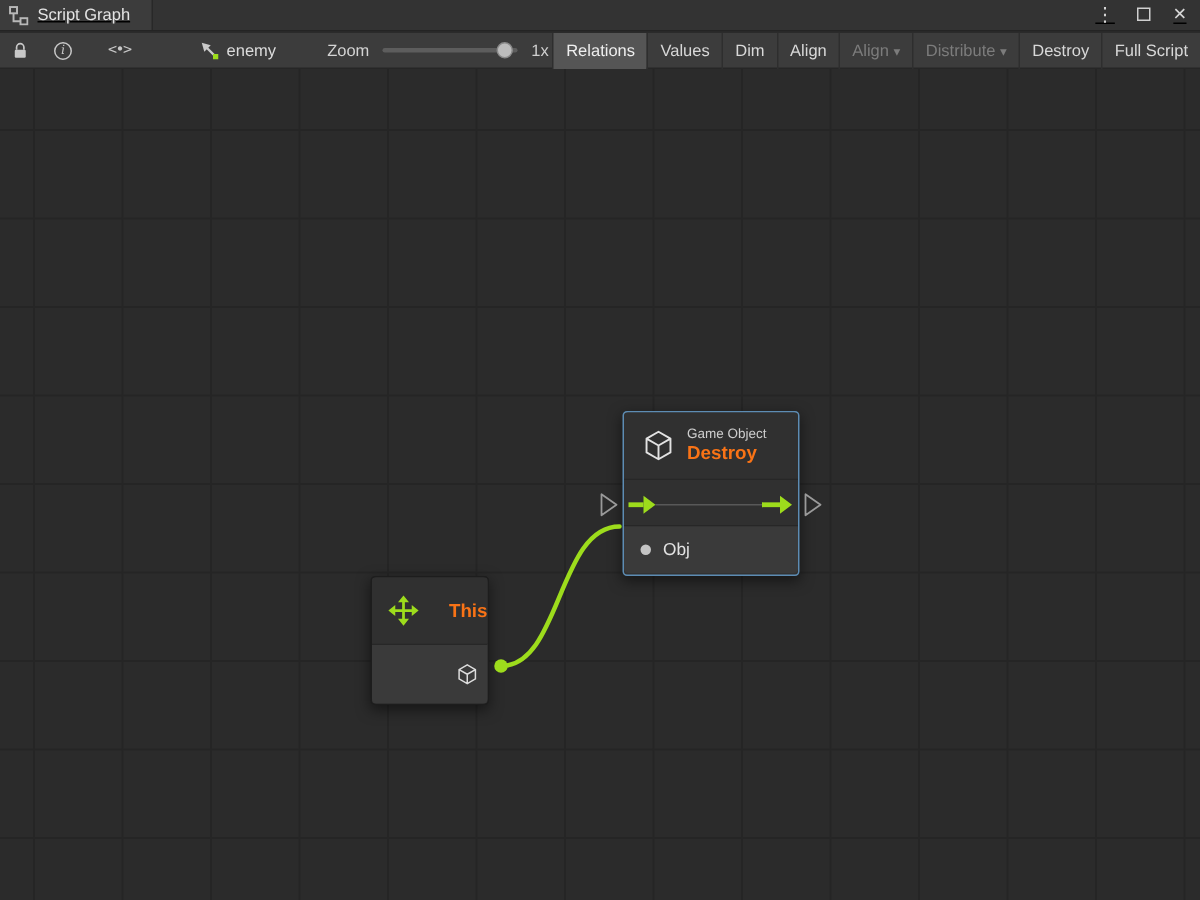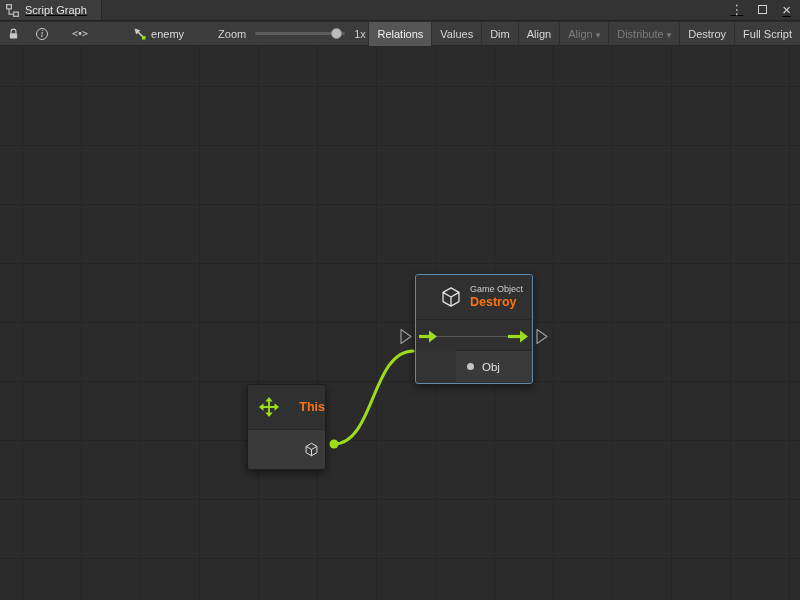--- a/index.html
+++ b/index.html
@@ -49,26 +49,26 @@
 
   .overlay { position:absolute; left:0; top:0; width:800px; height:554px; pointer-events:none; }
 
   
   .node { position:absolute; border-radius:3px; background:#323232;
           border:1px solid #1d1d1d; box-shadow:0 3px 9px rgba(0,0,0,.5); }
   .node.selected { border:1px solid #5d8cb3; }
 
   .node-destroy { left:415px; top:228px; width:118px; height:110px; }
   .node-header { height:45px; background:#303030; border-bottom:1px solid #272727;
-                 border-radius:3px 3px 0 0; display:flex; align-items:center; gap:8px; padding-left:24px; }
+                 border-radius:3px 3px 0 0; display:flex; align-items:center; gap:8px; padding-left:12px; }
   .node-cat   { font-size:9px; color:#cdcdcd; line-height:11px; }
   .node-title { font-size:12.5px; color:#f97316; line-height:15px;font-weight:bold; }
   .flow-row { height:30px; background:#303030; }
   .port-row { height:32px; background:#3a3a3a; border-top:1px solid #272727; border-radius:0 0 3px 3px;
-              display:flex; align-items:center; gap:8px; padding-left:11px;margin-left:40px; }
+              display:flex; align-items:center; gap:8px; padding-left:11px; }
   .port-dot { width:7px; height:7px; border-radius:50%; background:#c4c4c4; }
   .port-label { font-size:11.5px; color:#e2e2e2; }
 
   .node-this { left:247px; top:338px; width:79px; height:86px; }
   .this-top { height:44px; background:#303030; border-radius:3px 3px 0 0;
               display:flex; align-items:center; gap:8px; padding-left:10px;justify-content:space-between; }
   .this-bottom { height:40px; background:#3a3a3a; border-top:1px solid #272727;
                  border-radius:0 0 3px 3px; position:relative; }
   .this-cube { position:absolute; right:6px; top:12px; }
 </style>

